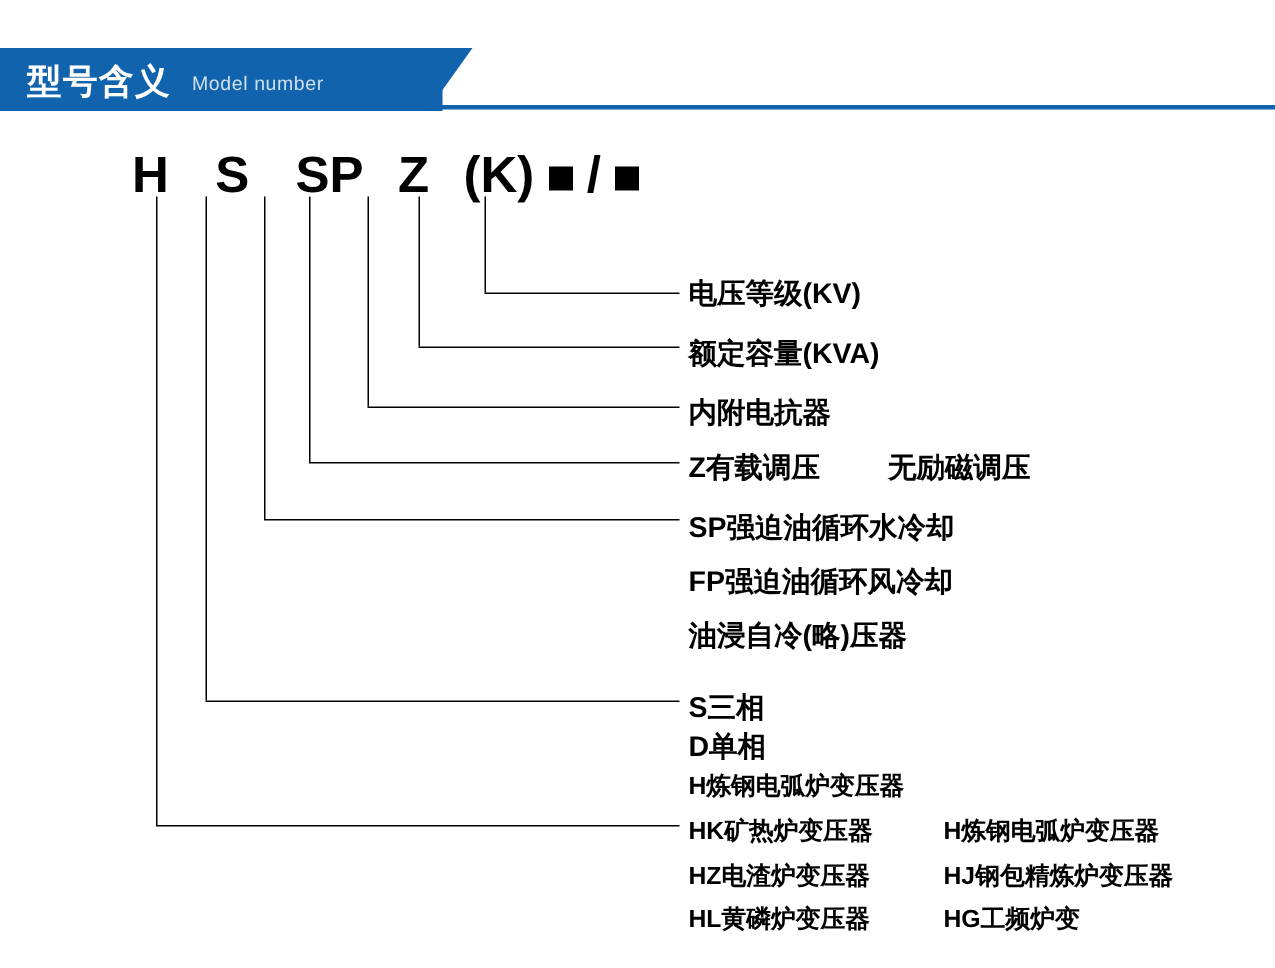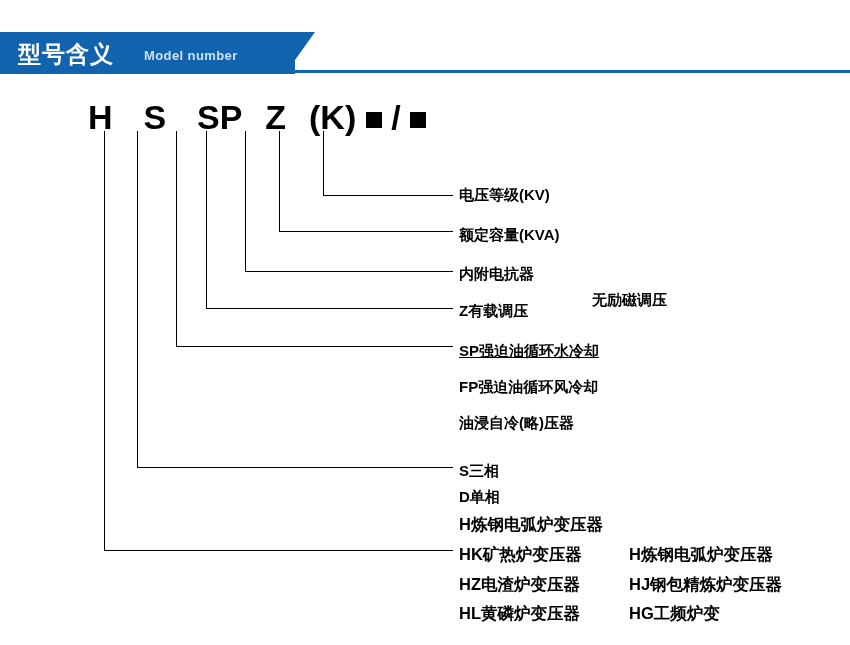--- a/index.html
+++ b/index.html
@@ -50,24 +50,24 @@
     position: absolute;
     left: 18px;
     top: 39px;
     font-size: 23px;
     font-weight: bold;
     color: #ffffff;
     letter-spacing: 1px;
   }
   .banner-sub {
     position: absolute;
-    left: 144px;
+    left: 128px;
     top: 48px;
     font-size: 13px;
-    font-weight: bold;
+    font-weight: normal;
     color: #cfe0f0;
     letter-spacing: 0.4px;
   }
 
   
   .code {
     position: absolute;
     left: 88px;
     top: 98px;
     font-size: 34px;
@@ -92,21 +92,21 @@
   }
   .hline {
     position: absolute;
     height: 1px;
     background: #000;
   }
 
   
   .lbl {
     position: absolute;
-    font-size: 15px;
+    font-size: 19px;
     font-weight: bold;
     white-space: nowrap;
     line-height: 1;
   }
   .lbl.small { font-size: 16.5px; }
 </style>
 </head>
 <body>
 
 <div class="page">
@@ -150,22 +150,22 @@
   <div class="vline" style="left:137px; top:131px; height:336px;"></div>
   <div class="hline" style="left:137px; top:467px; width:316px;"></div>
 
   <div class="vline" style="left:104px; top:131px; height:419px;"></div>
   <div class="hline" style="left:104px; top:550px; width:349px;"></div>
 
   <div class="lbl" style="left:459px; top:187px;">电压等级(KV)</div>
   <div class="lbl" style="left:459px; top:227px;">额定容量(KVA)</div>
   <div class="lbl" style="left:459px; top:266px;">内附电抗器</div>
   <div class="lbl" style="left:459px; top:303px;">Z有载调压</div>
-  <div class="lbl" style="left:592px; top:292px;">无励磁调压</div>
-  <div class="lbl" style="left:459px; top:343px;text-decoration:underline;">SP强迫油循环水冷却</div>
+  <div class="lbl" style="left:592px; top:303px;">无励磁调压</div>
+  <div class="lbl" style="left:459px; top:343px;">SP强迫油循环水冷却</div>
   <div class="lbl" style="left:459px; top:415px;">油浸自冷(略)压器</div>
   <div class="lbl" style="left:459px; top:379px;">FP强迫油循环风冷却</div>
 
   <div class="lbl" style="left:459px; top:463px;">S三相</div>
   <div class="lbl" style="left:459px; top:489px;">D单相</div>
 
   <div class="lbl small" style="left:459px; top:516px;">H炼钢电弧炉变压器</div>
   <div class="lbl small" style="left:459px; top:546px;">HK矿热炉变压器</div>
   <div class="lbl small" style="left:629px; top:546px;">H炼钢电弧炉变压器</div>
   <div class="lbl small" style="left:459px; top:576px;">HZ电渣炉变压器</div>

